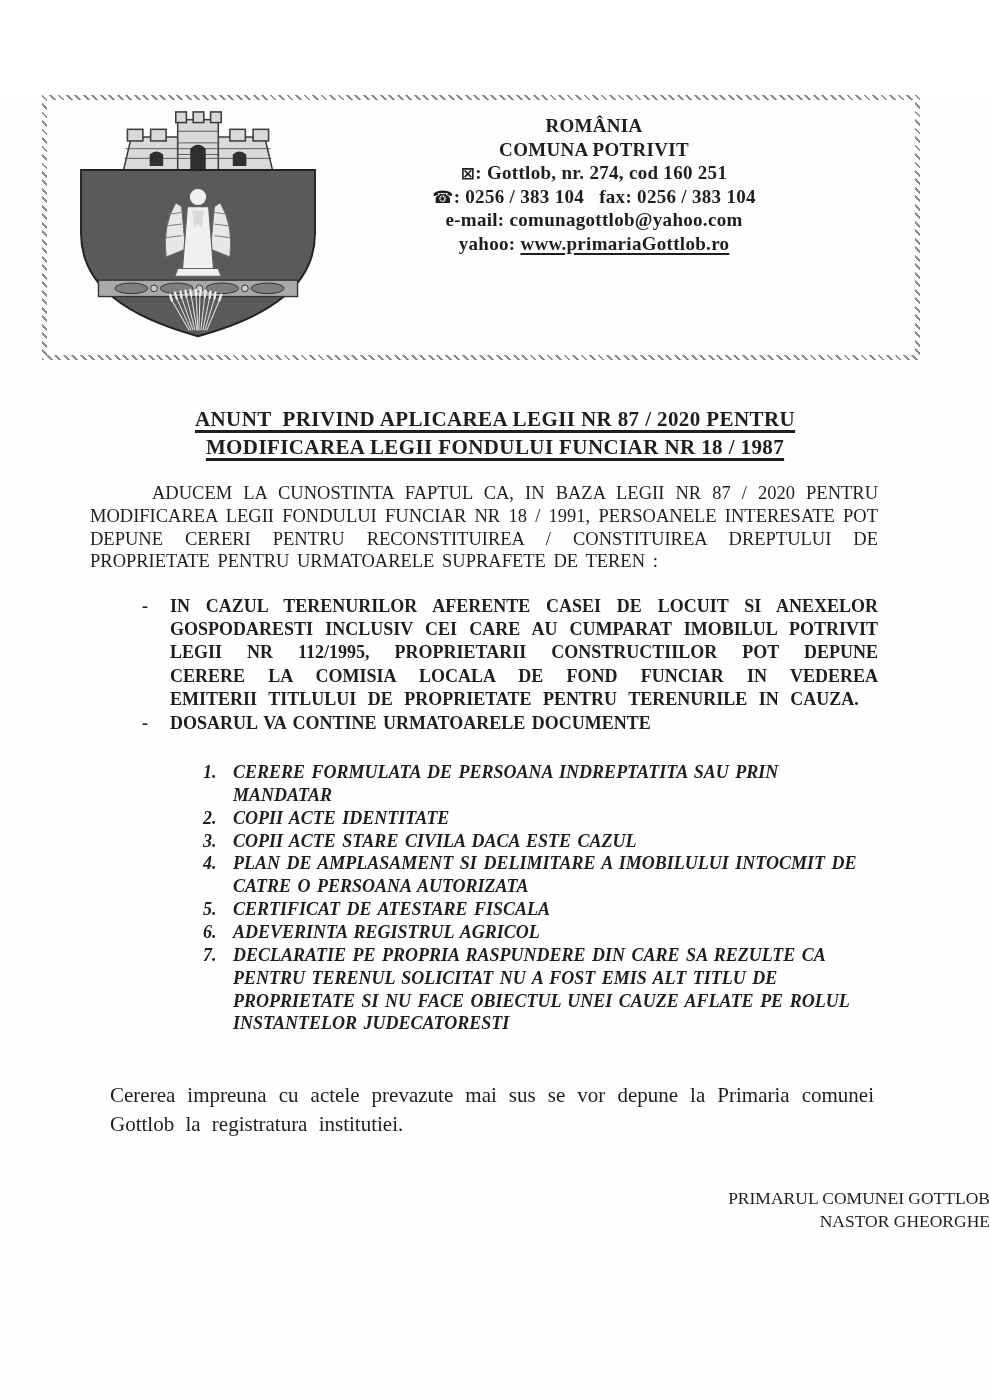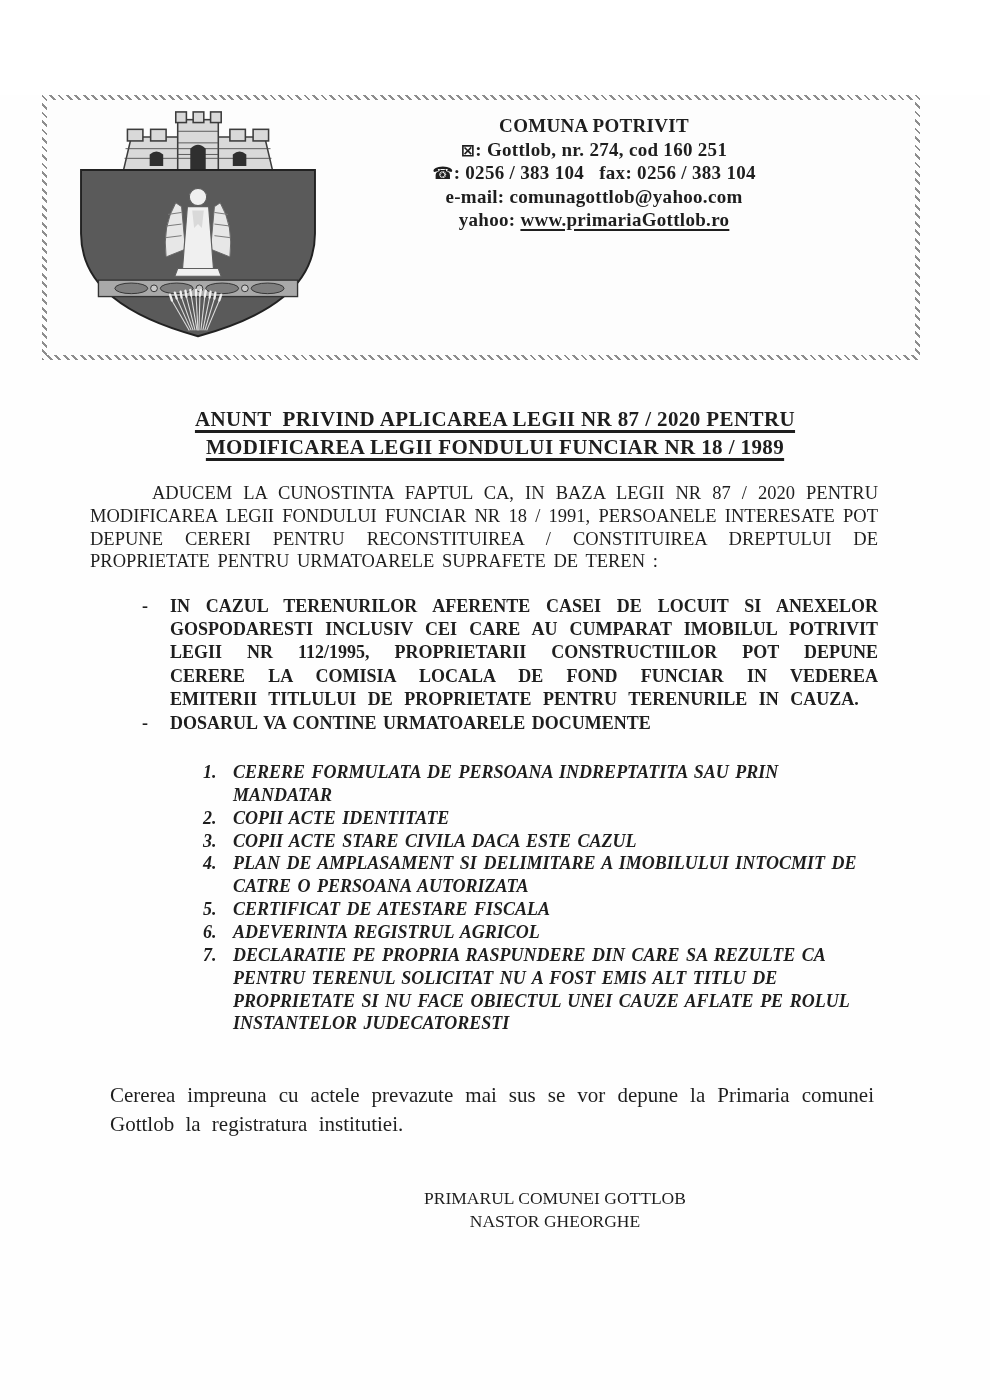--- a/index.html
+++ b/index.html
@@ -82,21 +82,21 @@
   .closing {
     margin:46px 116px 0 110px;
     font-size:21px;
     line-height:1.38;
     text-align:justify;
     word-spacing:6px;
   }
   .signature {
     margin-top:48px;
     padding-left:120px;
-    text-align:center;
+    text-align:right;
     font-size:17.5px;
     line-height:1.3;
   }
 
   
   .coa-svg { display:block; }
 </style>
 </head>
 <body>
 
@@ -187,33 +187,34 @@
             <line x1="137" y1="192" x2="138" y2="186"></line>
             <line x1="142" y1="193" x2="143" y2="187"></line>
             <line x1="147" y1="194" x2="148" y2="188"></line>
             <line x1="152" y1="195" x2="153" y2="189"></line>
             <line x1="157" y1="197" x2="159" y2="191"></line>
           </g>
         </svg>
       </div>
 
       <div class="header-text">
+        <div class="row">ROMÂNIA</div>
         <div class="row">COMUNA POTRIVIT</div>
         <div class="row"><span class="hicon">⊠</span><span>: Gottlob, nr. 274, cod 160 251</span></div>
         <div class="row"><span class="hicon">☎</span><span>: 0256 / 383 104   fax: 0256 / 383 104</span></div>
         <div class="row">e-mail: comunagottlob@yahoo.com</div>
         <div class="row"><span>yahoo: </span><span class="site-link">www.primariaGottlob.ro</span></div>
       </div>
 
     </div>
   </div>
 
   <div class="doc-title">
     <span class="title-line">ANUNT  PRIVIND APLICAREA LEGII NR 87 / 2020 PENTRU</span>
-    <span class="title-line">MODIFICAREA LEGII FONDULUI FUNCIAR NR 18 / 1989</span>
+    <span class="title-line">MODIFICAREA LEGII FONDULUI FUNCIAR NR 18 / 1987</span>
   </div>
 
   <p class="intro">ADUCEM  LA CUNOSTINTA FAPTUL CA, IN BAZA LEGII NR 87 / 2020 PENTRU MODIFICAREA LEGII FONDULUI FUNCIAR NR 18 / 1991, PERSOANELE INTERESATE POT DEPUNE CERERI PENTRU  RECONSTITUIREA / CONSTITUIREA DREPTULUI DE PROPRIETATE PENTRU URMATOARELE SUPRAFETE DE TEREN :</p>
 
   <div class="bullet-list">
     <div class="bullet-item">
       <span class="marker">-</span>
       <span class="btext">IN CAZUL TERENURILOR AFERENTE CASEI DE LOCUIT SI ANEXELOR GOSPODARESTI INCLUSIV CEI CARE AU CUMPARAT IMOBILUL POTRIVIT LEGII NR 112/1995, PROPRIETARII CONSTRUCTIILOR POT DEPUNE CERERE LA COMISIA LOCALA DE FOND FUNCIAR IN VEDEREA EMITERII TITLULUI DE PROPRIETATE PENTRU TERENURILE IN CAUZA.</span>
     </div>
 

